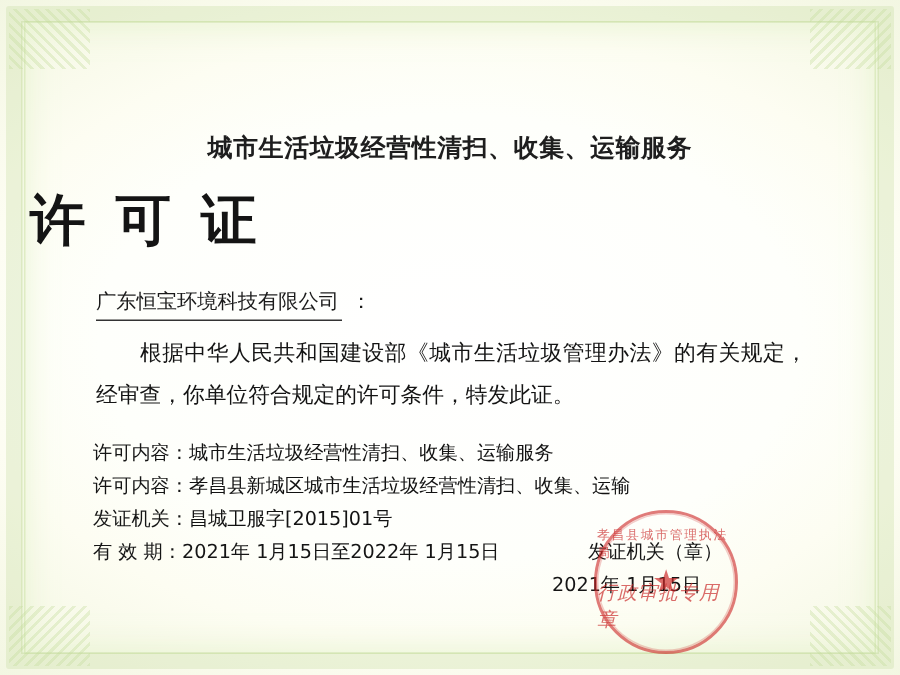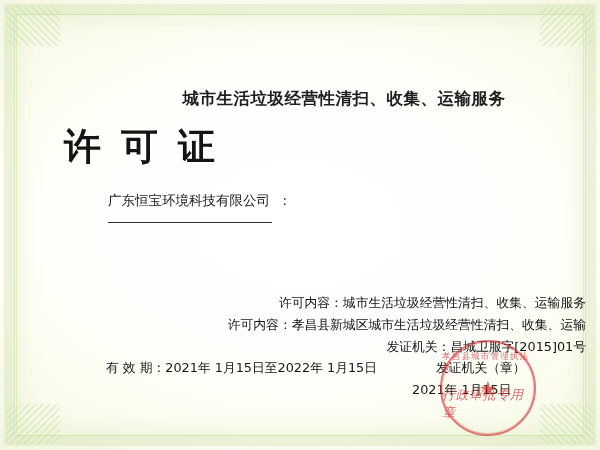--- a/index.html
+++ b/index.html
@@ -52,21 +52,20 @@
   .corner.tl { left: 6px; top: 6px; }
   .corner.tr { right: 6px; top: 6px; transform: scaleX(-1); }
   .corner.bl { left: 6px; bottom: 6px; transform: scaleY(-1); }
   .corner.br { right: 6px; bottom: 6px; transform: scale(-1,-1); }
 
   .content {
     position: absolute;
     left: 0; top: 0;
     width: 528px;
     height: 450px;
-    margin-left: 44px;
   }
 
   .doc-title {
     position: absolute;
     left: 0;
     top: 88px;
     width: 600px;
     text-align: center;
     font-size: 16.5px;
     font-weight: bold;
@@ -92,21 +91,21 @@
   .recipient {
     position: absolute;
     left: 64px;
     top: 192px;
     font-size: 13.5px;
     color: #1a1a1a;
     font-family: "DejaVu Sans", "Liberation Sans", sans-serif;
   }
   .recipient .name {
     border-bottom: 1px solid #333;
-    padding-bottom: 14px;
+    padding-bottom: 4px;
     padding-right: 2px;
   }
   .recipient .colon {
     margin-left: 6px;
   }
 
   .body-text {
     position: absolute;
     left: 64px;
     top: 222px;
@@ -124,21 +123,20 @@
     left: 62px;
     top: 292px;
     width: 480px;
     font-size: 12.8px;
     line-height: 22px;
     color: #151515;
     font-family: "DejaVu Sans", "Liberation Sans", sans-serif;
   }
   .field-row {
     white-space: nowrap;
-    text-align: right;
   }
   .field-label { color: #151515; }
   .field-value { color: #121212; }
 
   .validity {
     position: absolute;
     left: 62px;
     top: 360px;
     font-size: 12.8px;
     color: #151515;
@@ -219,20 +217,23 @@
   <div class="content">
 
     <div class="doc-title">城市生活垃圾经营性清扫、收集、运输服务</div>
 
     <div class="doc-bigtitle">许可证</div>
 
     <div class="recipient">
       <span class="name">广东恒宝环境科技有限公司</span><span class="colon">：</span>
     </div>
 
+    <div class="body-text">
+      <span class="indent"></span><span>根据中华人民共和国建设部《城市生活垃圾管理办法》的有关规定，经审查，你单位符合规定的许可条件，特发此证。</span>
+    </div>
 
     <div class="fields">
       <div class="field-row">
         <span class="field-label">许可内容：</span><span class="field-value">城市生活垃圾经营性清扫、收集、运输服务</span>
       </div>
       <div class="field-row">
         <span class="field-label">许可内容：</span><span class="field-value">孝昌县新城区城市生活垃圾经营性清扫、收集、运输</span>
       </div>
       <div class="field-row">
         <span class="field-label">发证机关：</span><span class="field-value">昌城卫服字[2015]01号</span>

